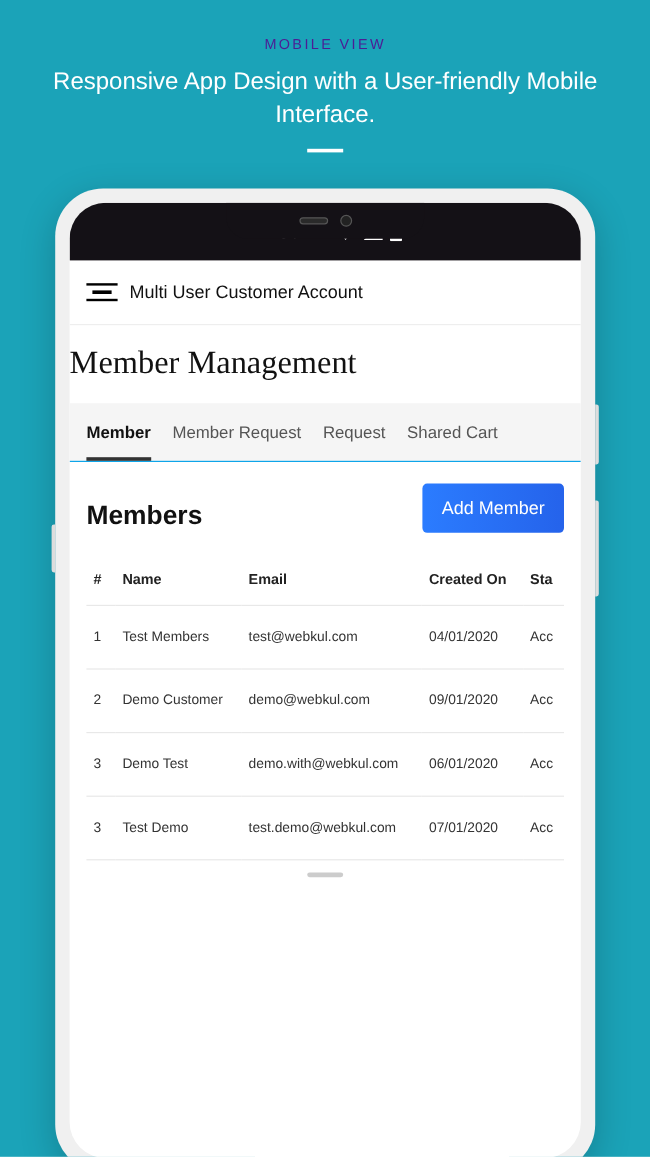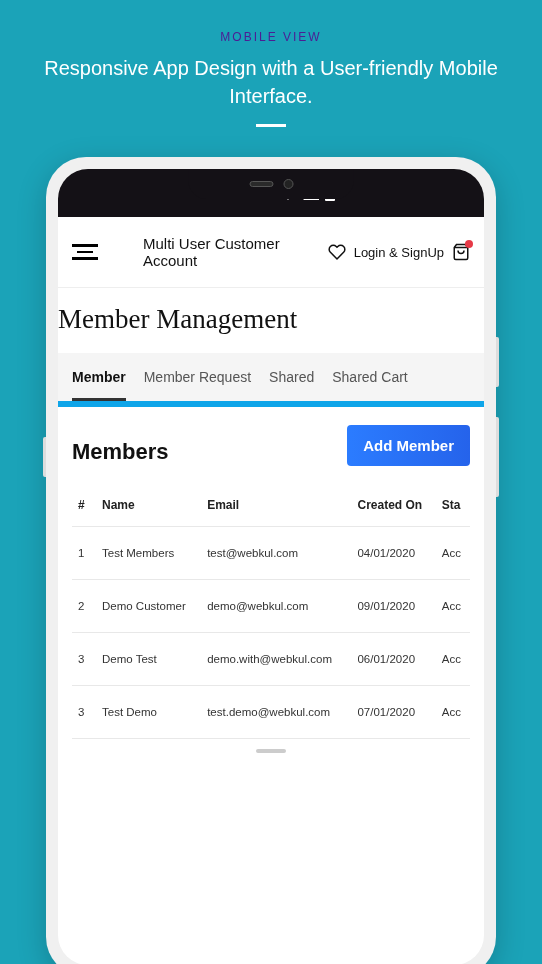--- a/index.html
+++ b/index.html
@@ -125,21 +125,21 @@
 .app-header {
   display: flex;
   align-items: center;
   padding: 18px 14px;
   border-bottom: 1px solid #eee;
   gap: 10px;
 }
 .menu-icon { width: 26px; display: flex; flex-direction: column; gap: 4px; }
 .menu-line { height: 2.5px; background: #000; }
 .menu-line.short { width: 60%; margin-left: 20%; }
-.app-title { font-size: 15px; font-weight: 500; flex: 1; color: #111; margin-left: 35px; }
+.app-title { font-size: 15px; font-weight: 500; flex: 1; color: #111; }
 .header-right { display: flex; align-items: center; gap: 8px; }
 .heart-icon, .bag-icon { width: 18px; height: 18px; position: relative; }
 .login-text { font-size: 13px; font-weight: 500; color: #111; }
 .bag-badge {
   position: absolute;
   top: -3px;
   right: -3px;
   width: 8px;
   height: 8px;
   background: #e63946;
@@ -151,21 +151,21 @@
   font-weight: 500;
   padding: 16px 0 18px;
   color: #111;
   font-family: Georgia, serif;
 }
 .tabs {
   display: flex;
   background: #f5f5f5;
   padding: 0 14px;
   gap: 18px;
-  border-bottom: 6px solid #0ea5e9;
+  border-bottom: 1px solid #0ea5e9;
 }
 .tab {
   padding: 16px 0;
   font-size: 14px;
   color: #555;
   cursor: pointer;
   position: relative;
 }
 .tab.active {
   color: #111;
@@ -186,21 +186,21 @@
   align-items: center;
   padding: 18px 14px;
 }
 .section-title { font-size: 22px; font-weight: 700; color: #111; margin-top: 12px; }
 .add-btn {
   background: linear-gradient(to right, #2b7cff, #2563eb);
   color: #fff;
   border: none;
   padding: 12px 16px;
   font-size: 15px;
-  font-weight: 700;
+  font-weight: 400;
   border-radius: 4px;
   cursor: pointer;
 }
 .table-wrap { padding: 0 14px; }
 table { width: 100%; border-collapse: collapse; font-size: 12px; }
 th {
   text-align: left;
   padding: 14px 6px;
   color: #222;
   font-weight: 700;
@@ -261,44 +261,28 @@
       </div>
     </div>
 
     <div class="app-header">
       <div class="menu-icon">
         <div class="menu-line"></div>
         <div class="menu-line short"></div>
         <div class="menu-line"></div>
       </div>
       <div class="app-title">Multi User Customer Account</div>
-      <div class="header-right">
-        <span class="heart-icon">
-          <svg width="18" height="18" viewBox="0 0 24 24" fill="none" stroke="#111" stroke-width="2">
-              <path d="M20.84 4.61a5.5 5.5 0 0 0-7.78 0L12 5.67l-1.06-1.06a5.5 5.5 0 0 0-7.78 7.78l1.06 1.06L12 21.23l7.78-7.78 1.06-1.06a5.5 5.5 0 0 0 0-7.78z"></path>
-            </svg>
-        </span>
-        <span class="login-text">Login &amp; SignUp</span>
-        <span class="bag-icon">
-          <svg width="18" height="18" viewBox="0 0 24 24" fill="none" stroke="#111" stroke-width="2">
-              <path d="M6 2L3 6v14a2 2 0 0 0 2 2h14a2 2 0 0 0 2-2V6l-3-4z"></path>
-              <line x1="3" y1="6" x2="21" y2="6"></line>
-              <path d="M16 10a4 4 0 0 1-8 0"></path>
-            </svg>
-          <span class="bag-badge"></span>
-        </span>
-      </div>
     </div>
 
     <div class="page-title">Member Management</div>
 
     <div class="tabs">
       <div class="tab active">Member</div>
       <div class="tab">Member Request</div>
-      <div class="tab">Shared</div>
+      <div class="tab">Request</div>
       <div class="tab">Shared Cart</div>
     </div>
 
     <div class="section-header">
       <div class="section-title">Members</div>
       <button class="add-btn">Add Member</button>
     </div>
 
     <div class="table-wrap">
       <table>

